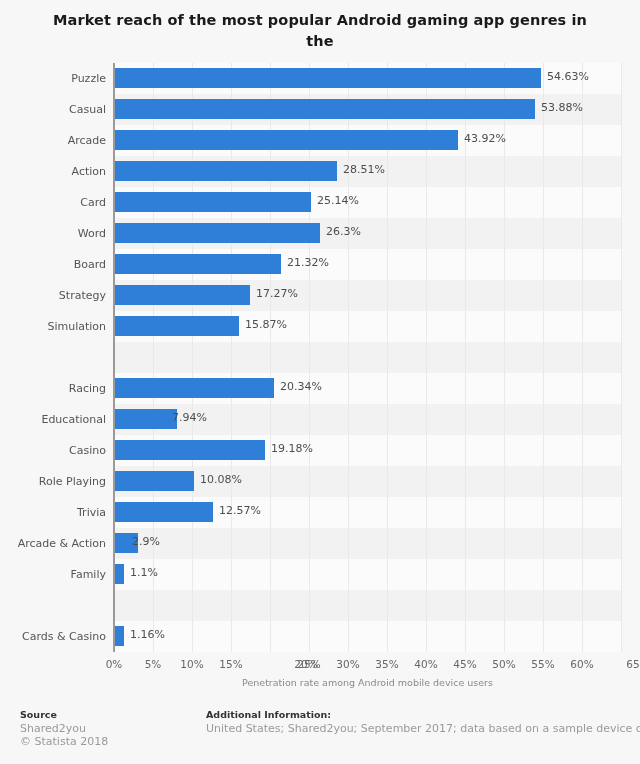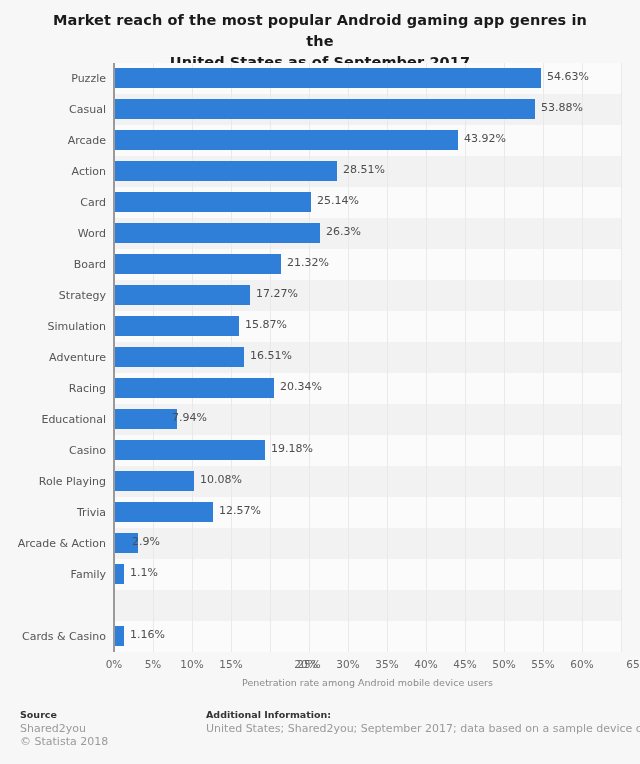--- a/index.html
+++ b/index.html
@@ -188,21 +188,20 @@
   }
 </style>
 </head>
 <body>
 
 <div class="chart-card">
 
   <div class="title-block">
     <div class="chart-title">
       <span>Market reach of the most popular Android gaming app genres in the</span><br>
-      <span>United States as of September 2017</span>
     </div>
   </div>
 
   <div class="plot-wrap">
     <div class="plot-area" id="plot-area">
         <div class="band" style="top: 0px;"></div>
         <div class="band alt" style="top: 31px;"></div>
         <div class="band" style="top: 62px;"></div>
         <div class="band alt" style="top: 93px;"></div>
         <div class="band" style="top: 124px;"></div>
@@ -274,25 +273,20 @@
         <div class="row" style="top: 217px;">
           <div class="cat-label">Strategy</div>
           <div class="bar" style="width: 135px; height: 20px; background: rgb(47, 126, 216);"></div>
           <div class="bar-value" style="left: 256px;">17.27%</div>
         </div>
         <div class="row" style="top: 248px;">
           <div class="cat-label">Simulation</div>
           <div class="bar" style="width: 124px; height: 20px; background: rgb(47, 126, 216);"></div>
           <div class="bar-value" style="left: 245px;">15.87%</div>
         </div>
-        <div class="row" style="top: 279px;">
-          <div class="cat-label">Adventure</div>
-          <div class="bar" style="width: 129px; height: 20px; background: rgb(47, 126, 216);"></div>
-          <div class="bar-value" style="left: 250px;">16.51%</div>
-        </div>
         <div class="row" style="top: 310px;">
           <div class="cat-label">Racing</div>
           <div class="bar" style="width: 159px; height: 20px; background: rgb(47, 126, 216);"></div>
           <div class="bar-value" style="left: 280px;">20.34%</div>
         </div>
         <div class="row" style="top: 341px;">
           <div class="cat-label">Educational</div>
           <div class="bar" style="width: 62px; height: 20px; background: rgb(47, 126, 216);"></div>
           <div class="bar-value" style="left: 172px;">7.94%</div>
         </div>

